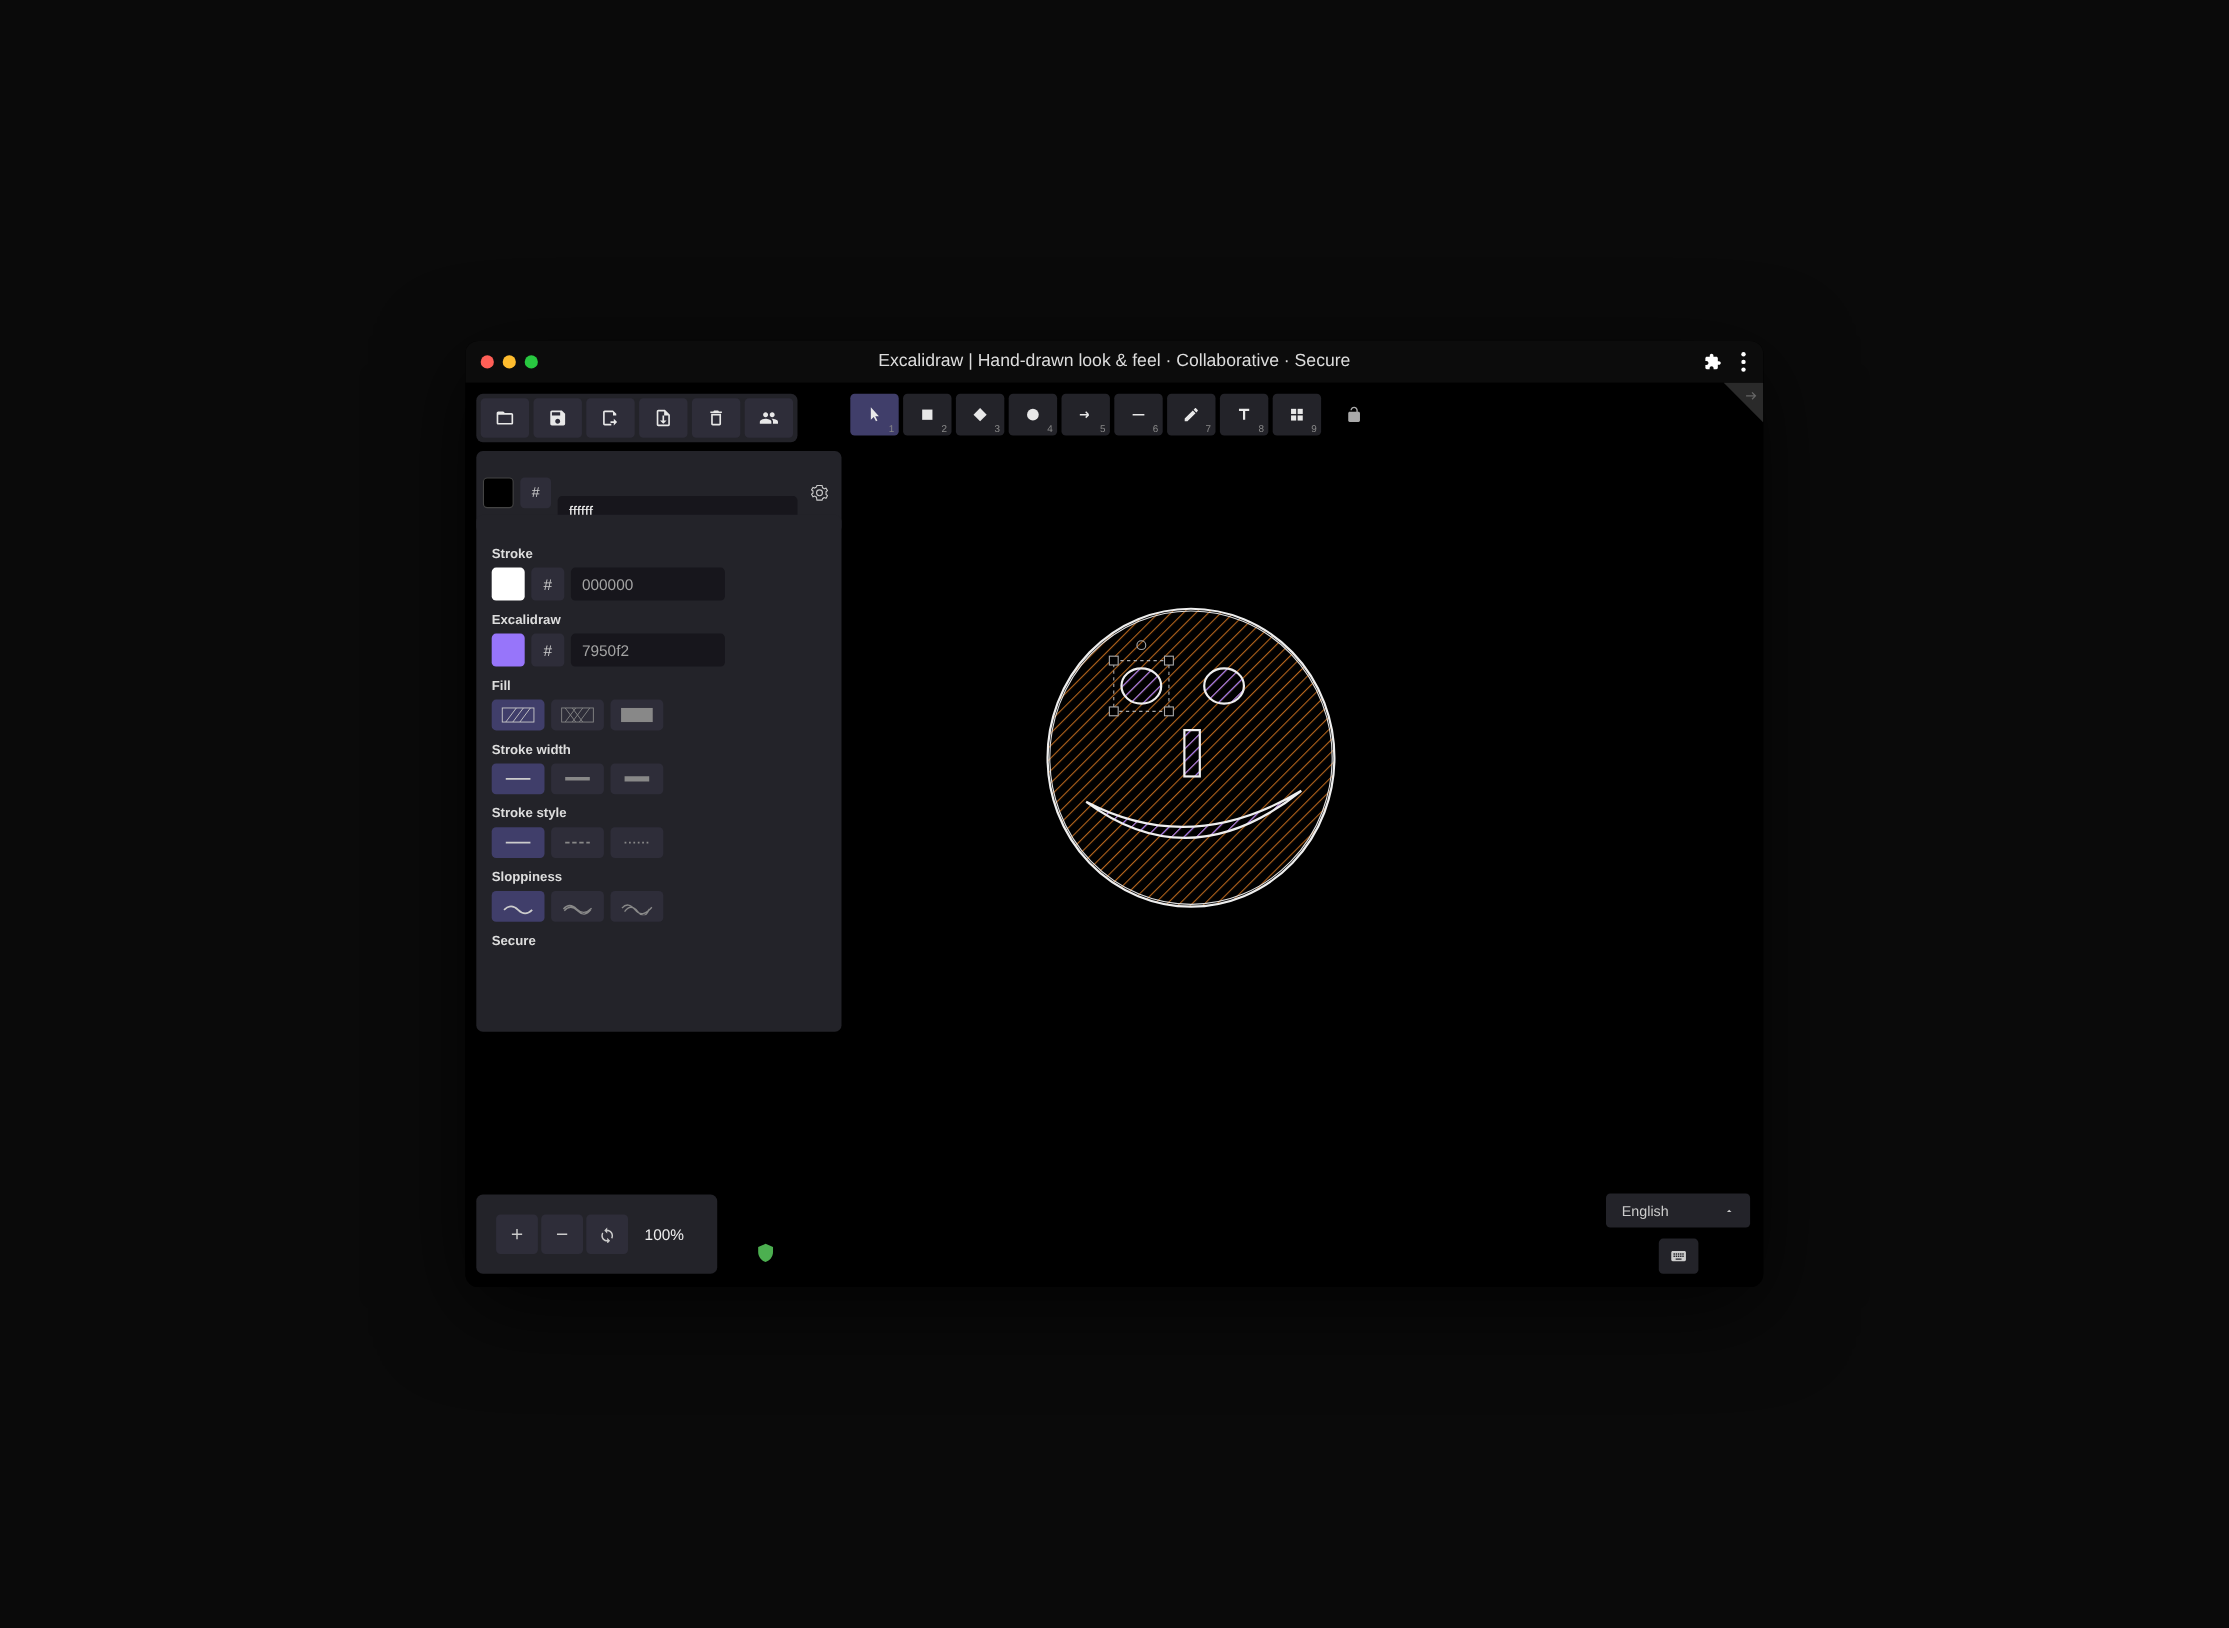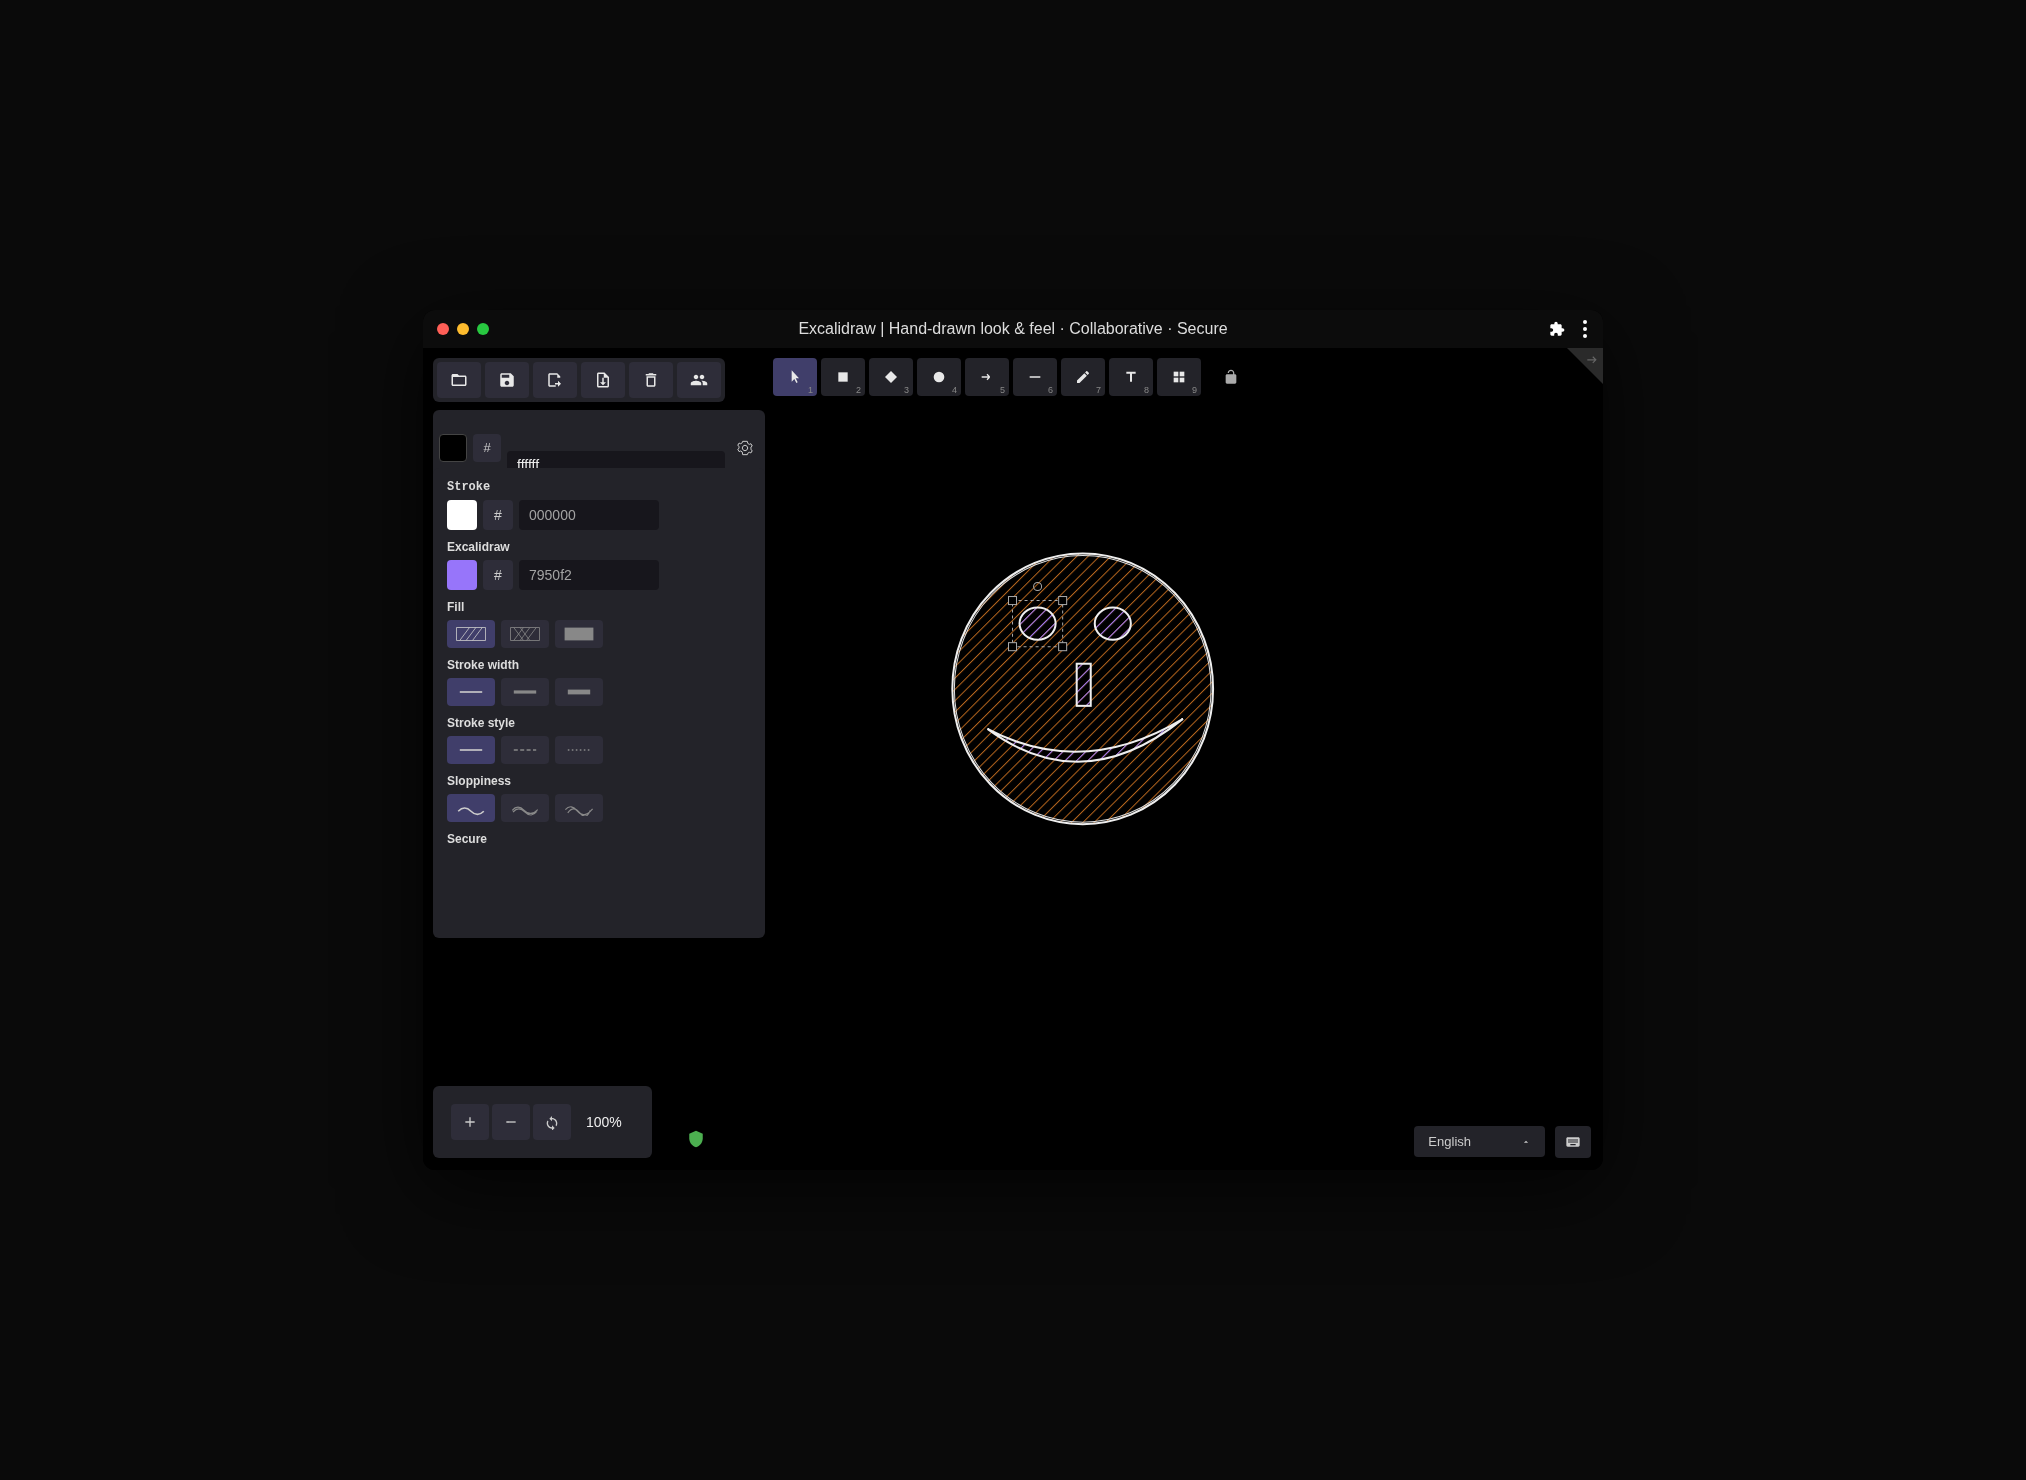--- a/index.html
+++ b/index.html
@@ -89,21 +89,21 @@
 .props {
   position: absolute; top: 120px; left: 10px;
   width: 332px; height: 470px;
   background: #232329; border-radius: 6px;
   padding: 12px 14px; overflow-y: auto;
 }
 .props::-webkit-scrollbar { width: 10px; }
 .props::-webkit-scrollbar-thumb { background: #e8e8e8; border-radius: 5px; }
 .props::-webkit-scrollbar-track { background: #232329; }
 .plabel { font-size: 12px; font-weight: 600; color: #ddd; margin: 10px 0 6px; }
-.plabel:first-child { margin-top: 0; font-family: Liberation Mono, monospace; }
+.plabel:first-child { margin-top: 16px; }
 .color-row { display: flex; gap: 6px; align-items: center; }
 .sw2 { width: 30px; height: 30px; border-radius: 4px; cursor: pointer; }
 .hash2 { width: 30px; height: 30px; background: #2e2d39; border-radius: 4px; display: flex; align-items: center; justify-content: center; color: #ccc; }
 .cinput2 { width: 140px; height: 30px; background: #17161c; border: none; border-radius: 4px; padding: 0 10px; color: #a3a3a3; font-size: 14px; }
 .opt-row { display: flex; gap: 6px; }
 .opt { width: 48px; height: 28px; background: #2e2d39; border-radius: 4px; display: flex; align-items: center; justify-content: center; cursor: pointer; }
 .opt.sel { background: #403e6a; }
 .opt svg { width: 32px; height: 16px; }
 
 .canvas-area {
@@ -118,21 +118,21 @@
 }
 .fbtn { width: 38px; height: 36px; background: #2e2d39; border-radius: 4px; display: flex; align-items: center; justify-content: center; cursor: pointer; margin-right: 3px; }
 .fbtn:last-of-type { margin-right: 0; }
 .fbtn svg { width: 16px; height: 16px; fill: #ccc; }
 .zoom { padding: 0 12px; font-size: 14px; color: #eee; cursor: pointer; }
 .shield { margin-left: 14px; display: flex; align-items: center; }
 .shield svg { width: 18px; height: 18px; fill: #4caf50; }
 
 .footer-right {
   position: absolute; bottom: 12px; right: 12px;
-  display: flex; gap: 10px; align-items: flex-start;
+  display: flex; gap: 10px; align-items: center; flex-direction: column;
 }
 .lang-sel { background: #232329; border-radius: 4px; padding: 8px 14px; display: flex; align-items: center; gap: 50px; cursor: pointer; color: #ccc; font-size: 13px; }
 .lang-sel svg { width: 10px; height: 10px; fill: #ccc; }
 .kbd { width: 36px; height: 32px; background: #232329; border-radius: 4px; display: flex; align-items: center; justify-content: center; cursor: pointer; }
 .kbd svg { width: 20px; height: 16px; fill: #ccc; }
 
 .corner-pin {
   position: absolute; top: 0; right: 0;
   width: 0; height: 0;
   border-left: 36px solid transparent;

